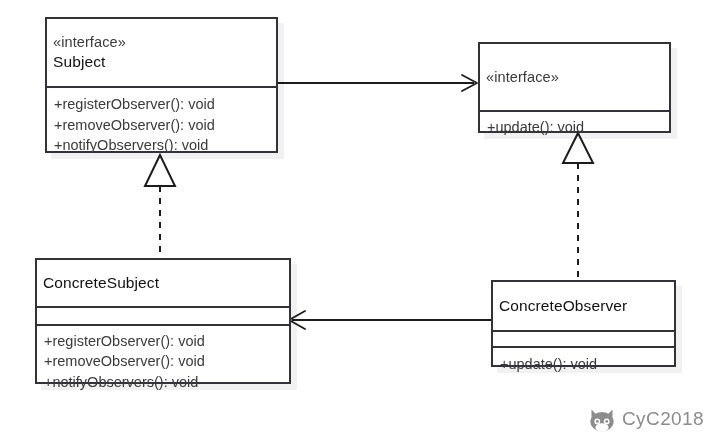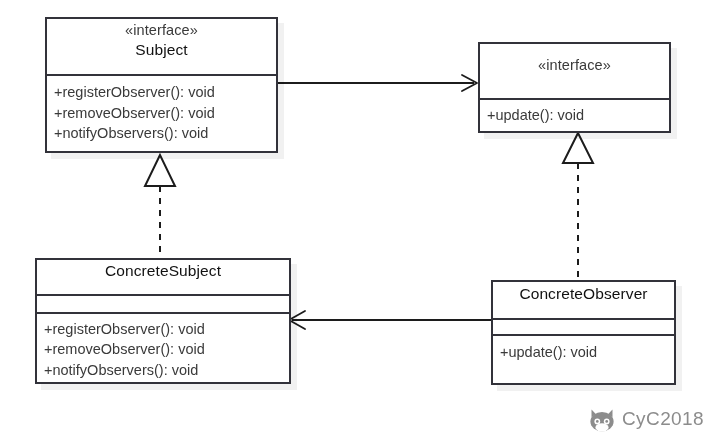--- a/index.html
+++ b/index.html
@@ -33,22 +33,22 @@
     box-sizing: border-box;
     display: flex;
     flex-direction: column;
     justify-content: center;
   }
   .compartment.divided {
     border-top: 2px solid #32323a;
     text-align: center;
   }
   .compartment.name {
-    align-items: center;
     padding: 4px 6px 16px 6px;
+    margin-top: 12px;
   }
   .compartment.empty {
     min-height: 16px;
   }
   .compartment.members {
     align-items: flex-start;
     padding: 4px 0 5px 0;
   }
   .stereotype {
     font-size: 14.5px;
@@ -75,21 +75,21 @@
   #cls-subject {
     left: 45px;  top: 17px;  width: 233px; height: 136px;
   }
   #cls-observer {
     left: 478px; top: 42px;  width: 193px; height: 91px;
   }
   #cls-concrete-subject {
     left: 35px;  top: 258px; width: 256px; height: 126px;
   }
   #cls-concrete-observer {
-    left: 491px; top: 280px; width: 185px; height: 105px;
+    left: 491px; top: 280px; width: 185px; height: 87px;
   }
 
   
   #connectors {
     position: absolute;
     left: 0; top: 0;
     width: 709px; height: 447px;
     z-index: 2;
     overflow: visible;
   }

